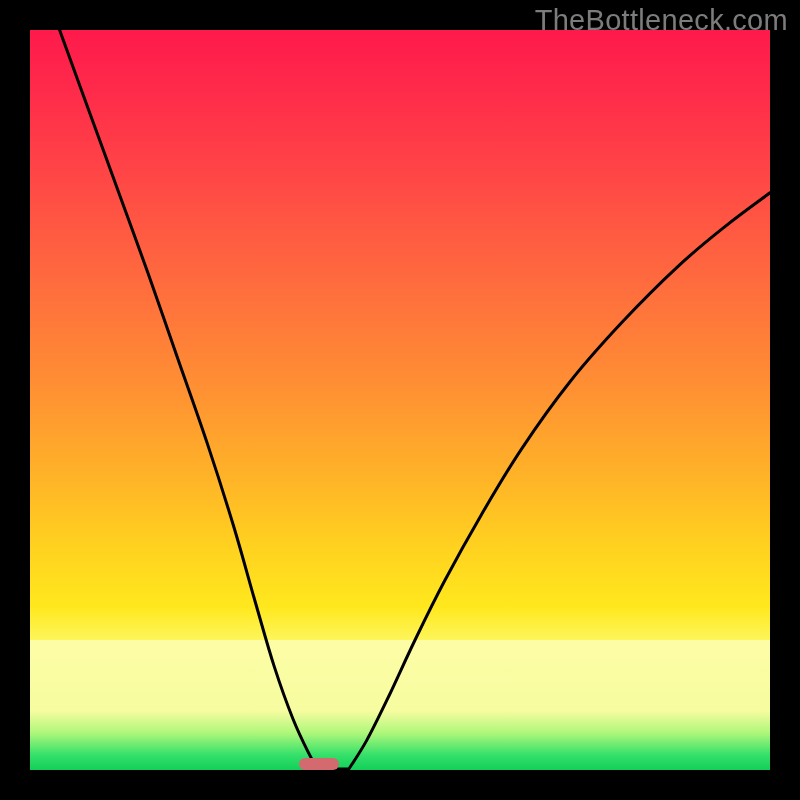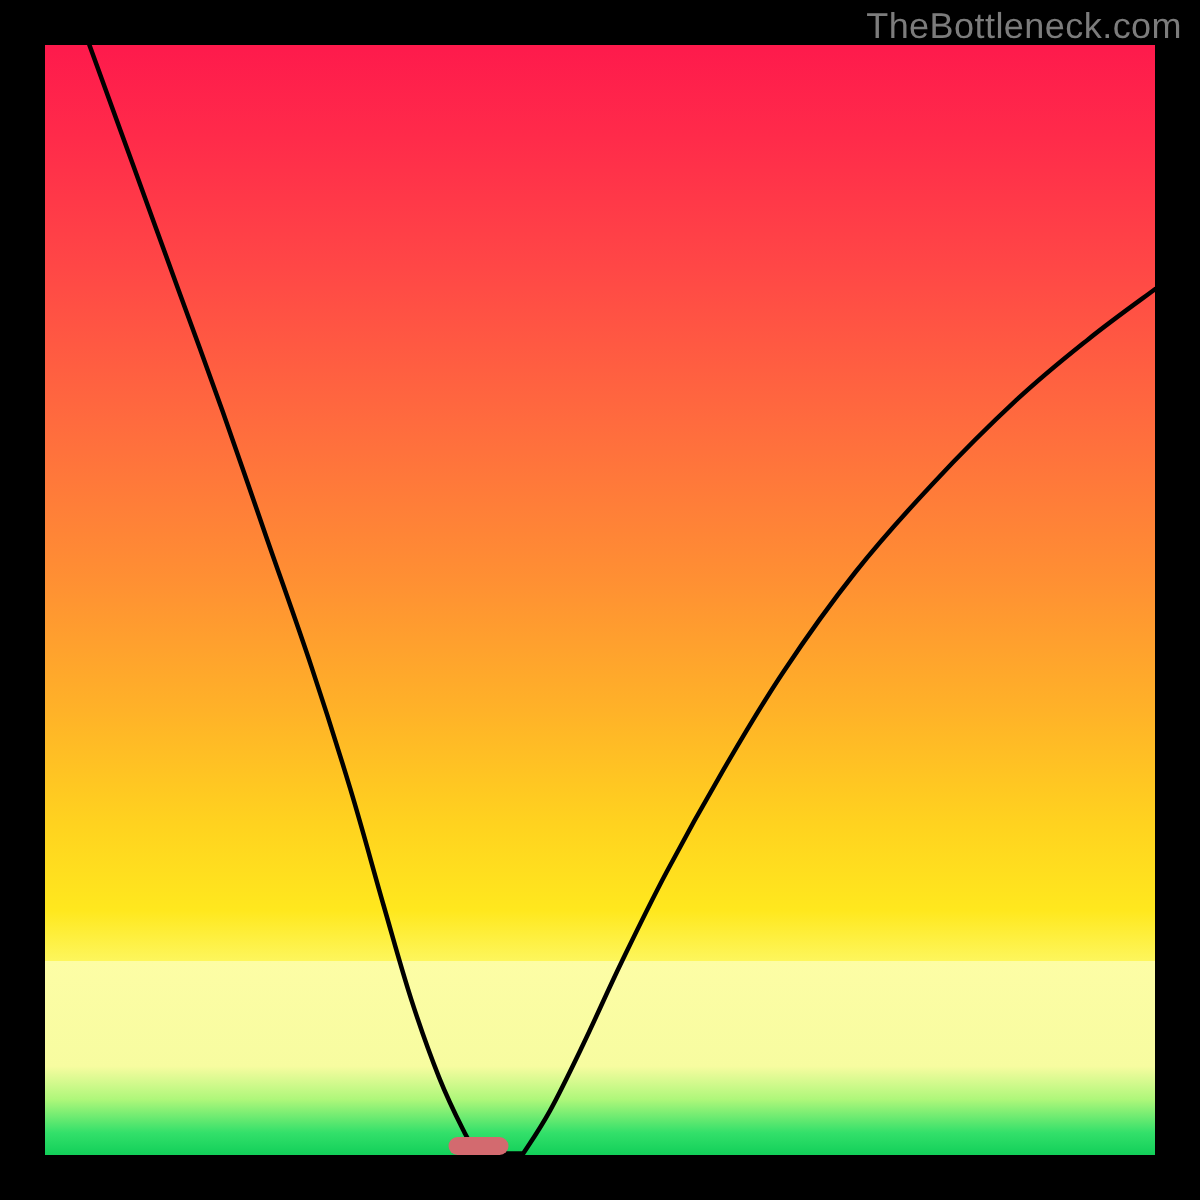--- a/index.html
+++ b/index.html
@@ -15,21 +15,21 @@
     position: relative;
     width: 800px;
     height: 800px;
     background: #000;
   }
   .watermark {
     position: absolute;
     top: 4px;
     right: 12px;
     color: #7c7c7c;
-    font-size: 24px;
+    font-size: 29px;
     font-weight: 500;
     letter-spacing: 0.3px;
     z-index: 20;
     user-select: none;
   }
   .plot-area {
     position: absolute;
     left: 30px;
     top: 30px;
     width: 740px;

